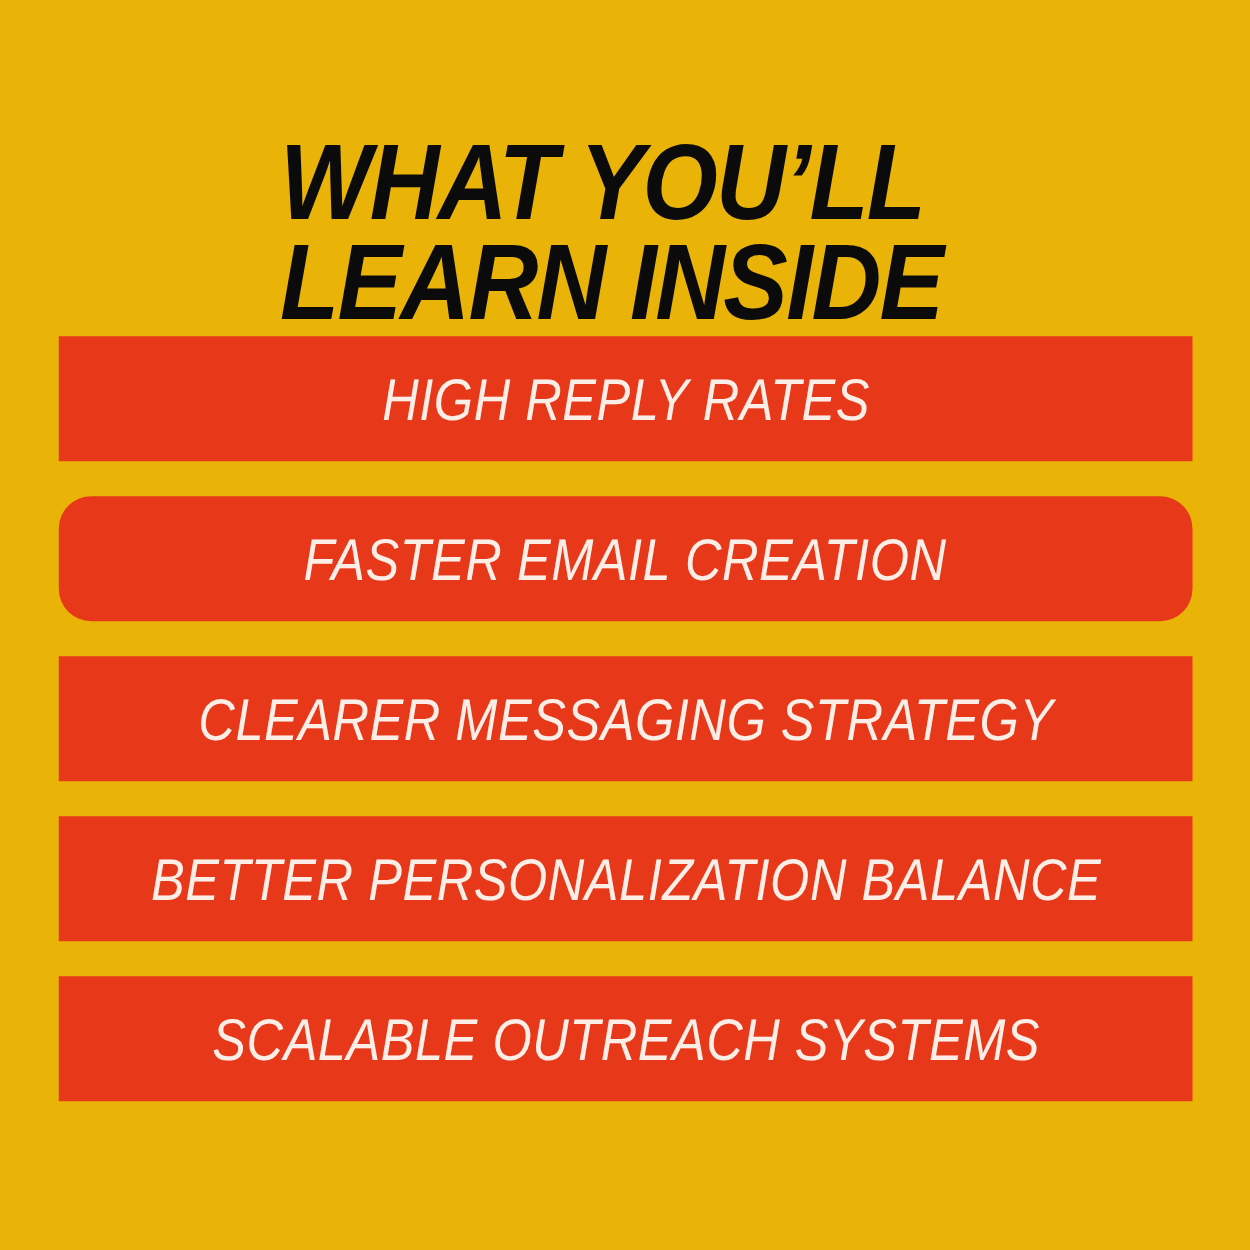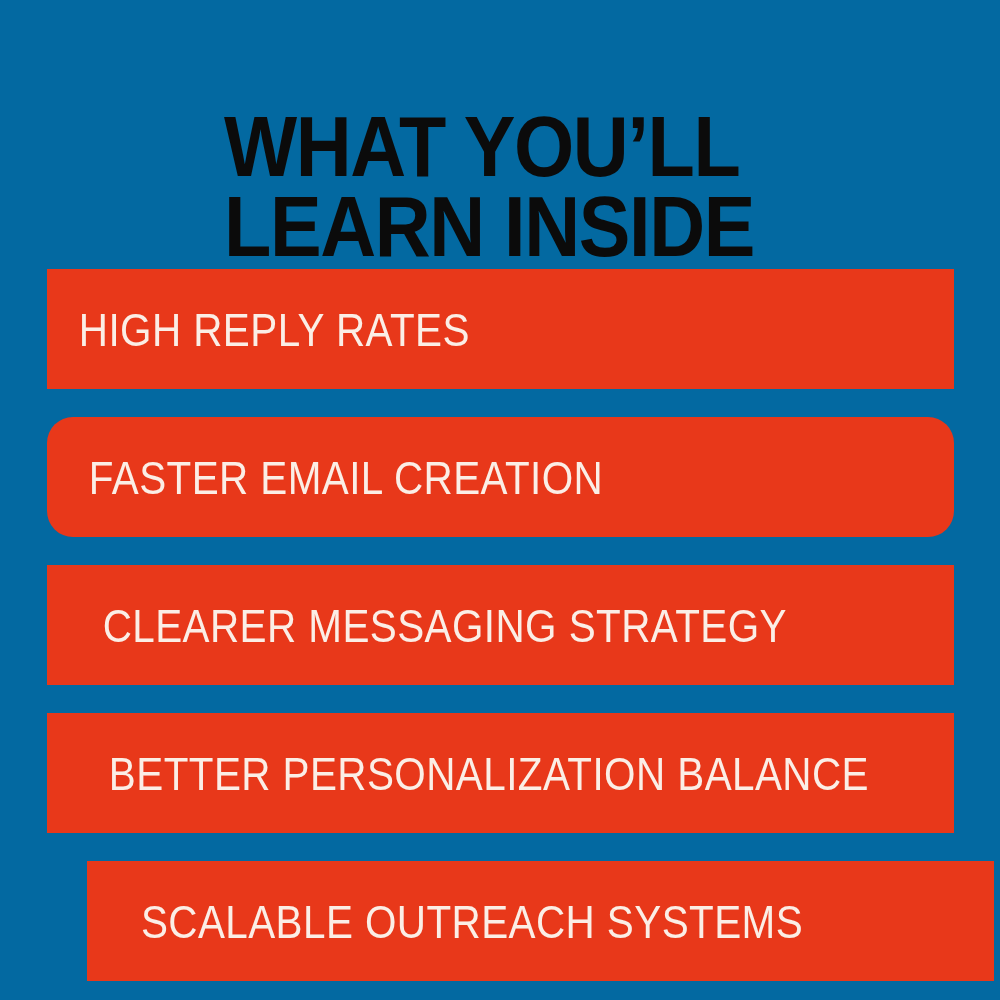--- a/index.html
+++ b/index.html
@@ -49,49 +49,48 @@
   
   .bars {
     position: absolute;
     left: 47px;
     top: 269px;
     width: 907px;
   }
   .bar {
     position: relative;
     width: 907px;
-    height: 120px;
+    height: 100px;
     margin-bottom: 28px;
     display: flex;
     align-items: center;
-    justify-content: flex-start;
+    justify-content: center;
     box-sizing: border-box;
   }
   .bar:last-child {
     margin-bottom: 0;
-    margin-left: 40px;
   }
   .bar-label {
     color: #fbeee6;
     font-family: "Liberation Sans", sans-serif;
     font-weight: 400;
     font-size: 47px;
     line-height: 47px;
     letter-spacing: 0.5px;
     text-transform: uppercase;
     white-space: nowrap;
     transform: scaleX(0.86);
     transform-origin: center center;
     -webkit-font-smoothing: antialiased;
   }
 </style>
 </head>
 <body style="background: rgb(254, 254, 254);">
 
-<div id="poster" style="background: #0369a1;">
+<div id="poster" style="background: #eab308; font-style: italic;">
 
   <h1 class="heading" style="color: rgb(11, 11, 11);">
     <span class="line">WHAT YOU’LL</span>
     <span class="line">LEARN INSIDE</span>
   </h1>
 
   <div class="bars">
 
     <div class="bar" style="background: rgb(232, 56, 26);">
       <span class="bar-label" style="color: rgb(251, 238, 230);">HIGH REPLY RATES</span>

